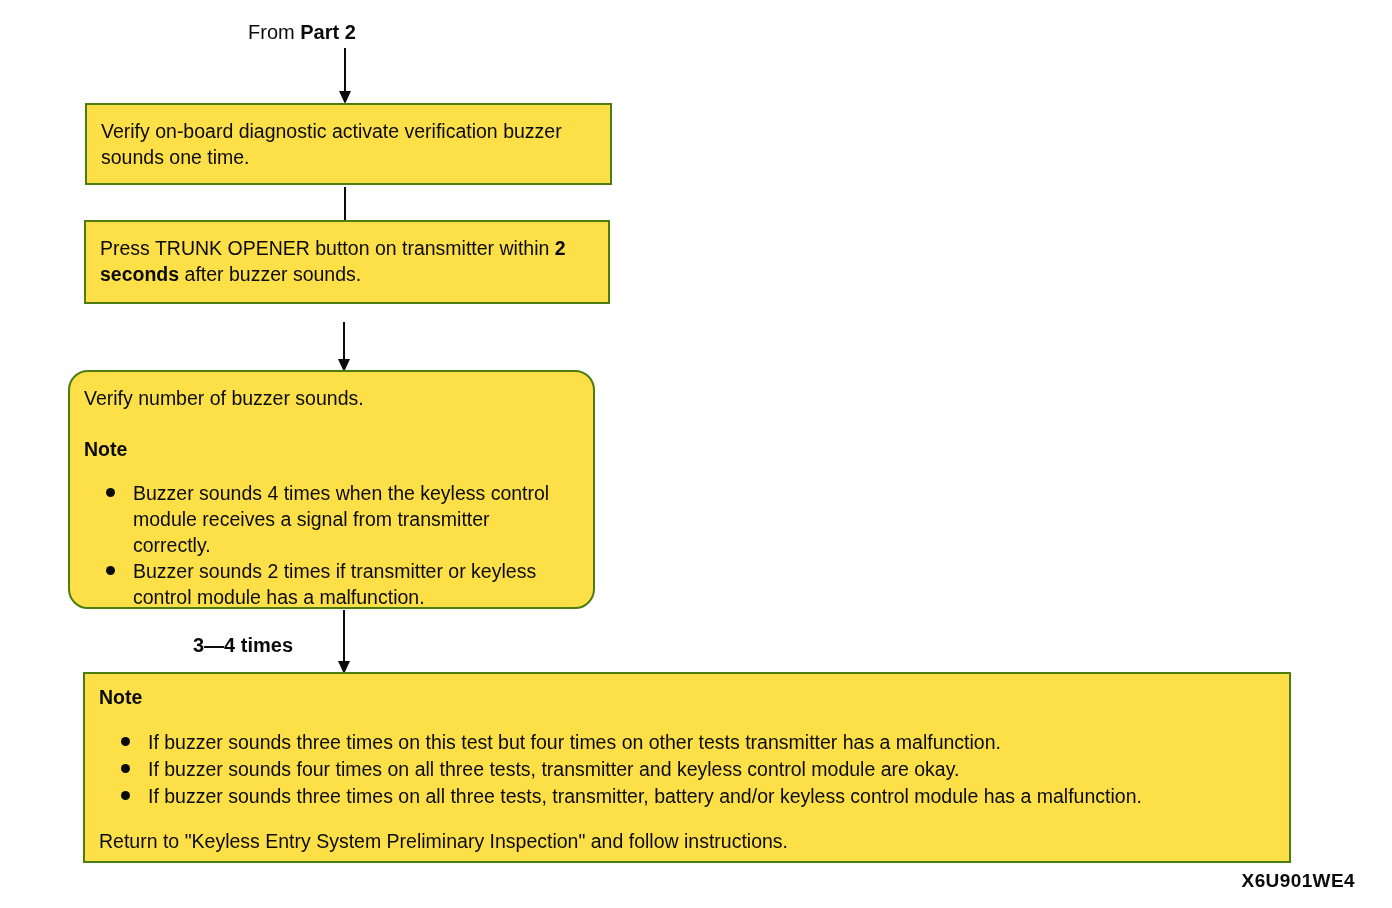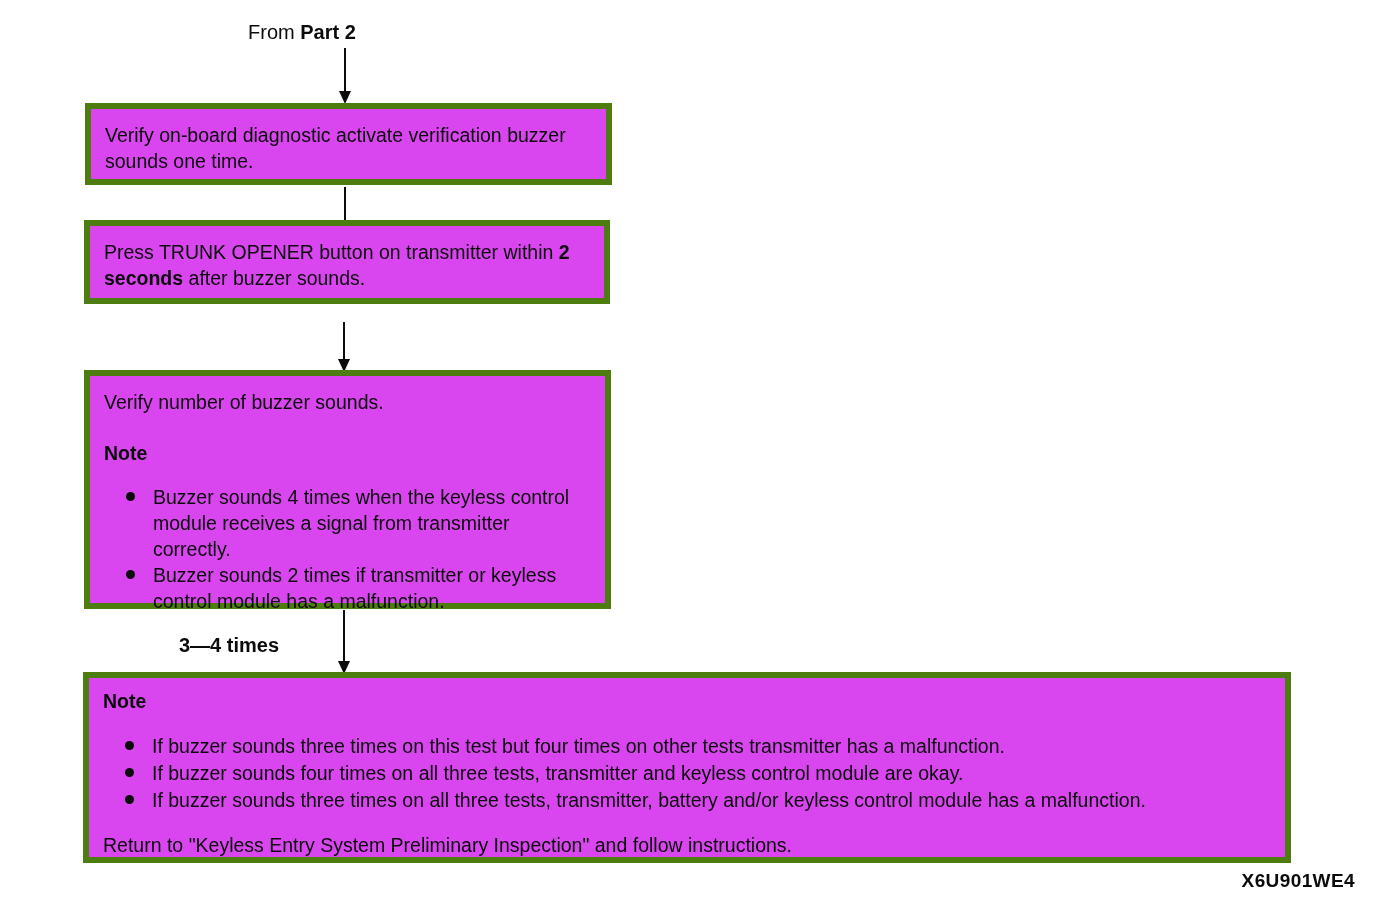--- a/index.html
+++ b/index.html
@@ -1,27 +1,27 @@
 <!DOCTYPE html>
 <html><head>
 <meta charset="utf-8">
 <style>
   html,body { margin:0; padding:0; background:#ffffff; }
   .page {
     position:relative; width:1392px; height:908px; background:#ffffff;
     font-family:"Liberation Sans", sans-serif; color:#0b0b0b; overflow:hidden;
   }
   .flow-box {
-    position:absolute; box-sizing:border-box; border:6px solid #4d7c0f;
-    background:#d946ef; font-size:19.5px; line-height:26px;
+    position:absolute; box-sizing:border-box; border:2px solid #4d7c0f;
+    background:#fde047; font-size:19.5px; line-height:26px;
   }
   .box-pad { padding:13px 14px; }
   .bold { font-weight:700; }
   .from-label { position:absolute; left:248px; top:20px; font-size:20px; line-height:24px; }
-  .branch-label { position:absolute; left:179px; top:634px; font-size:20px; font-weight:700; }
+  .branch-label { position:absolute; left:193px; top:634px; font-size:20px; font-weight:700; }
   .fig-code { position:absolute; left:1240px; top:870px; width:115px; text-align:right;
               font-size:19px; font-weight:700; letter-spacing:0.4px; }
   .varrow { position:absolute; width:2px; background:#0b0b0b; }
   .varrow::after {
     content:""; position:absolute; bottom:-2px; left:50%; transform:translateX(-50%);
     width:0; height:0; border-left:6px solid transparent; border-right:6px solid transparent;
     border-top:13px solid #0b0b0b;
   }
   .note-label { font-weight:700; }
   ul.bullets { list-style:none; margin:18px; padding:0; }
@@ -50,21 +50,21 @@
   <div class="flow-box box-pad" style="left:85px; top:103px; width:527px; height:82px;">
     <div>Verify on-board diagnostic activate verification buzzer sounds one time.</div>
   </div>
 
   <div class="flow-box box-pad" style="left:84px; top:220px; width:526px; height:84px;">
     <div>
       <span>Press TRUNK OPENER button on transmitter within </span><span class="bold">2 seconds</span><span> after buzzer sounds.</span>
     </div>
   </div>
 
-  <div id="box-verify-count" class="flow-box box-pad" style="left:84px; top:370px; width:527px; height:239px;">
+  <div id="box-verify-count" class="flow-box box-pad" style="left:68px; top:370px; width:527px; height:239px;border-radius:20px;">
     <div class="gap-after">Verify number of buzzer sounds.</div>
     <div class="note-label">Note</div>
     <ul class="bullets">
       <li>
         <span class="dot"></span>
         <span>Buzzer sounds 4 times when the keyless control module receives a signal from transmitter correctly.</span>
       </li>
       <li>
         <span class="dot"></span>
         <span>Buzzer sounds 2 times if transmitter or keyless control module has a malfunction.</span>

